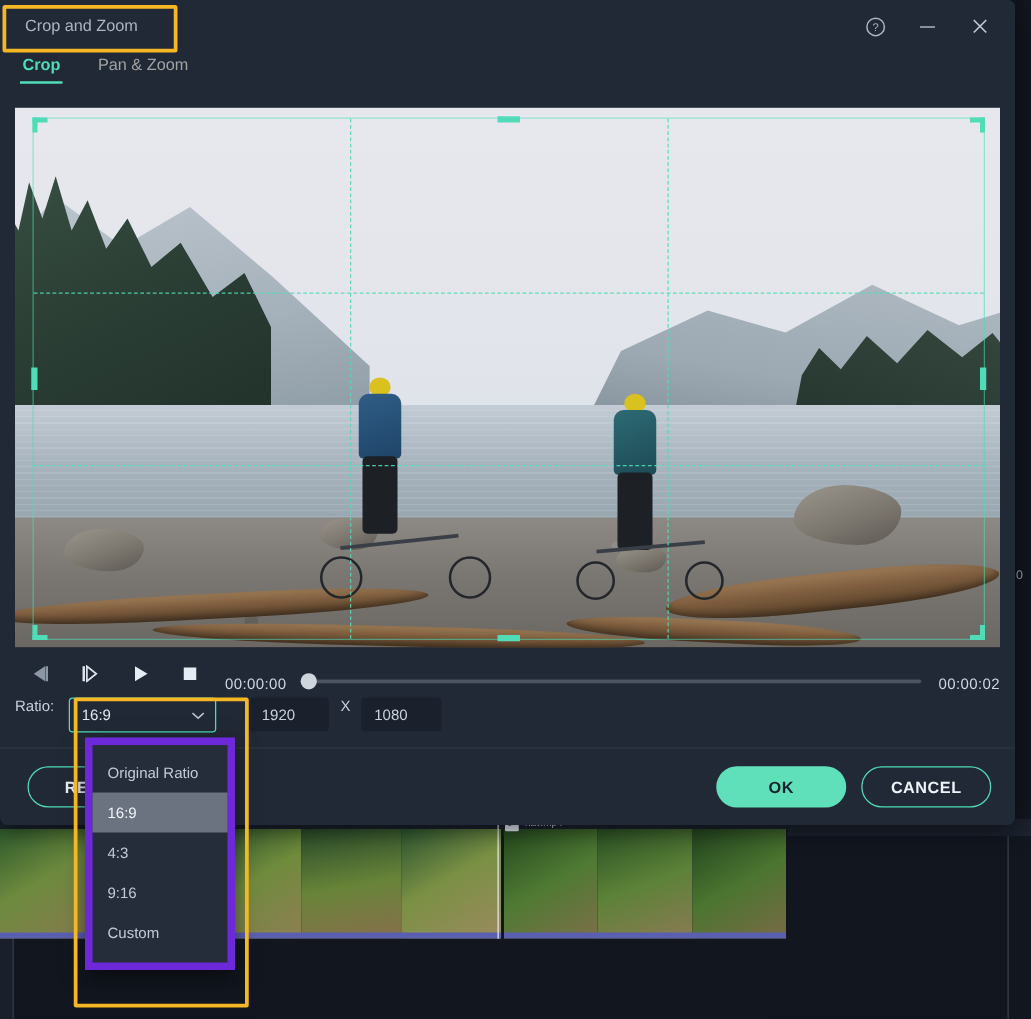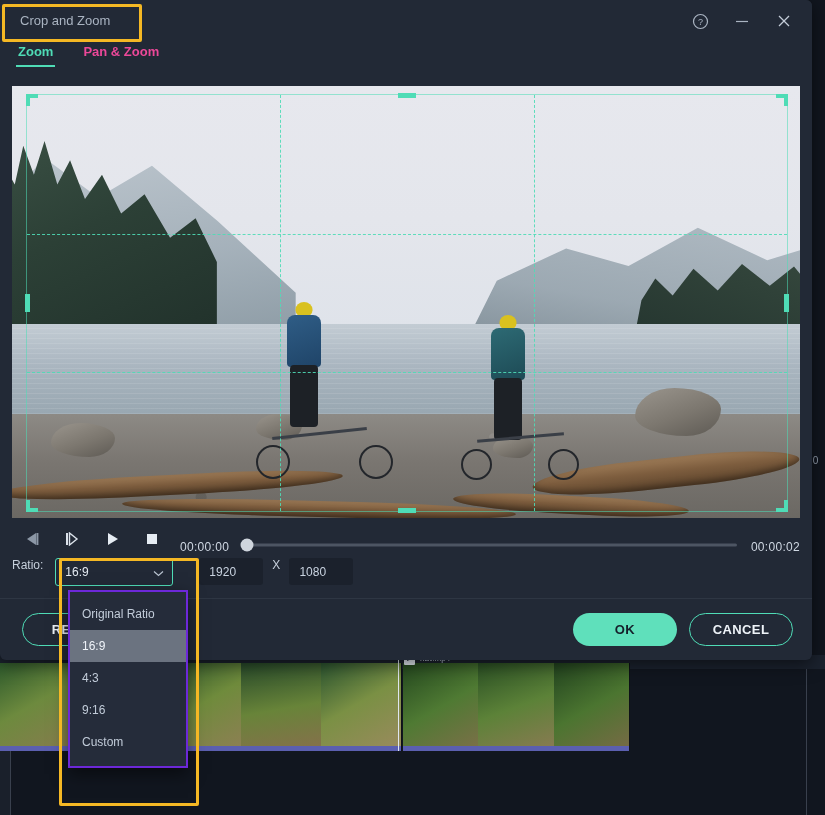--- a/index.html
+++ b/index.html
@@ -86,21 +86,21 @@
   .win-btn svg { display: block; }
 
   .tabs {
     position: relative; height: 36px; background: #222936;
     padding-left: 16px; display: flex; align-items: flex-start; gap: 26px;
   }
   .tab {
     position: relative; font-size: 13px; color: #cfd7e2;
     padding: 2px 2px 10px 2px; cursor: pointer; font-weight: bold;
   }
-  .tab.inactive { color: #ec4899; font-weight: bold; }
+  .tab.inactive { color: #a3a3a3; font-weight: normal; }
   .tab.active { color: #4fdcb6; }
   .tab.active::after {
     content: ""; position: absolute; left: 0; right: 0; bottom: 2px;
     height: 2px; background: #4fdcb6;
   }
 
   
   .preview-wrap {
     position: absolute; left: 12px; top: 86px; width: 788px; height: 432px;
     background: #101620; overflow: hidden;
@@ -282,21 +282,21 @@
     left: 573px; width: 104px; background: #5fe0bb; color: #15202b; border: none;
   }
   .btn-cancel {
     left: 689px; width: 104px; border: 1px solid #4fdcb6;
     background: transparent; color: #eef3f8;
   }
 
   
   .dropdown {
     position: absolute; left: 68px; top: 590px; width: 120px;
-    background: #252c3a; border: 2px solid #6d28d9;
+    background: #252c3a; border: 6px solid #6d28d9;
     z-index: 40; padding: 6px 0 8px 0;
     box-shadow: 0 6px 16px rgba(0,0,0,.5);
     text-align: right;
   }
   .dd-item {
     height: 32px; display: flex; align-items: center; padding-left: 12px;
     font-size: 12px; color: #c2ccd9; cursor: pointer;
   }
   .dd-item.selected { background: #6b7380; color: #f0f4f9; }
 
@@ -373,21 +373,21 @@
       <div class="win-btn">
         <svg width="16" height="16" viewBox="0 0 16 16">
           <line x1="3" y1="3" x2="13" y2="13" stroke="#c3ccd8" stroke-width="1.3"></line>
           <line x1="13" y1="3" x2="3" y2="13" stroke="#c3ccd8" stroke-width="1.3"></line>
         </svg>
       </div>
     </div>
   </div>
 
   <div class="tabs">
-    <div class="tab active">Zoom</div>
+    <div class="tab active">Crop</div>
     <div class="tab inactive">Pan &amp; Zoom</div>
   </div>
 
   <div class="preview-wrap">
     <div class="photo">
       <div class="sky"></div>
       <div class="far-mtn-l"></div>
       <div class="far-mtn-r"></div>
       <div class="forest-l"></div>
       <div class="forest-r"></div>

